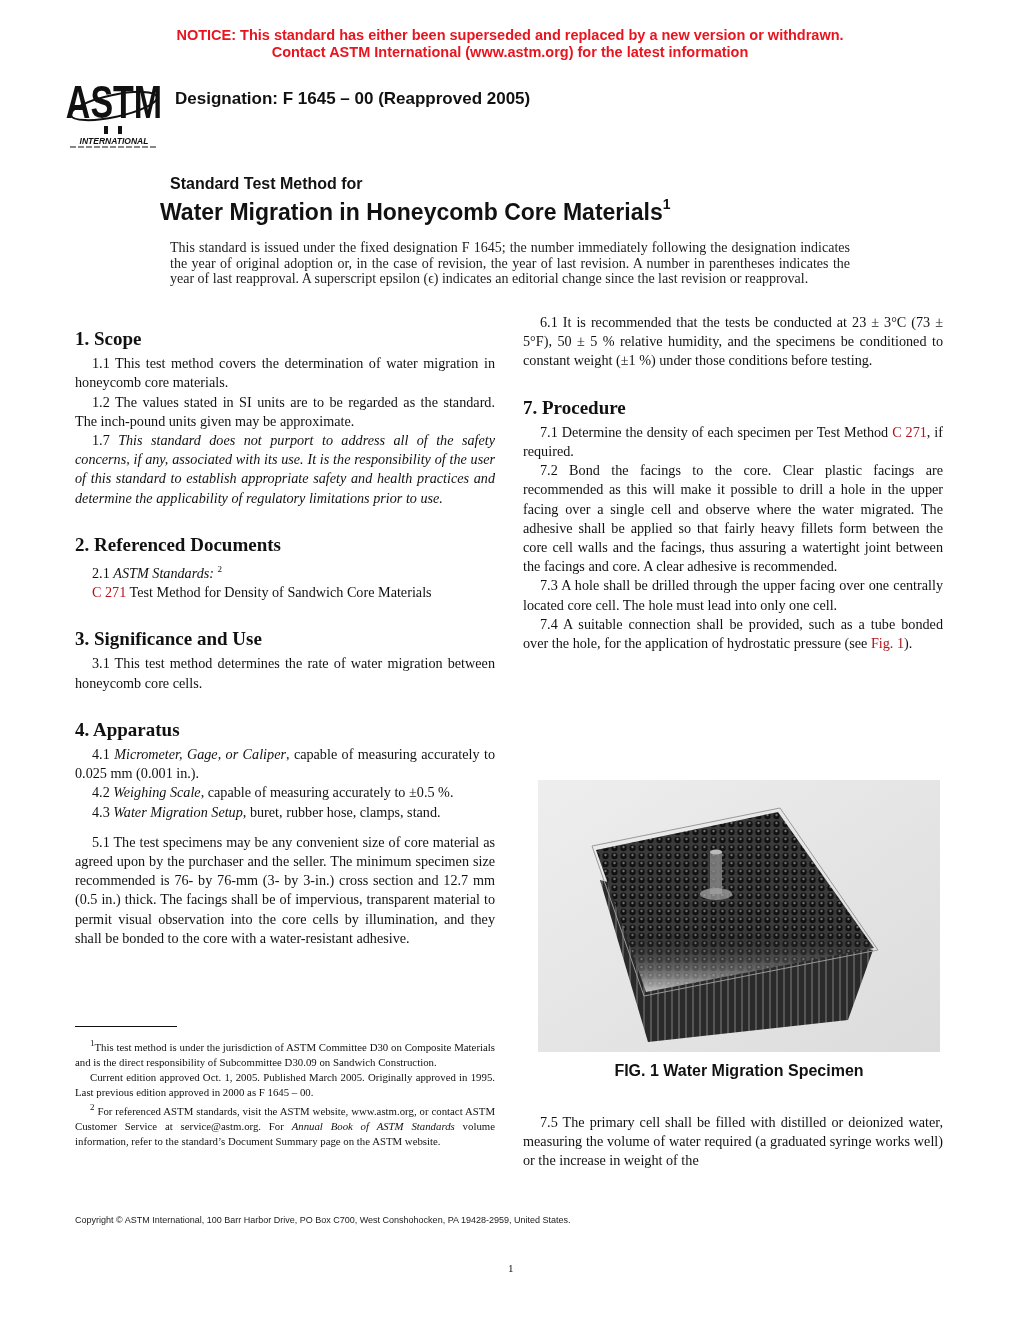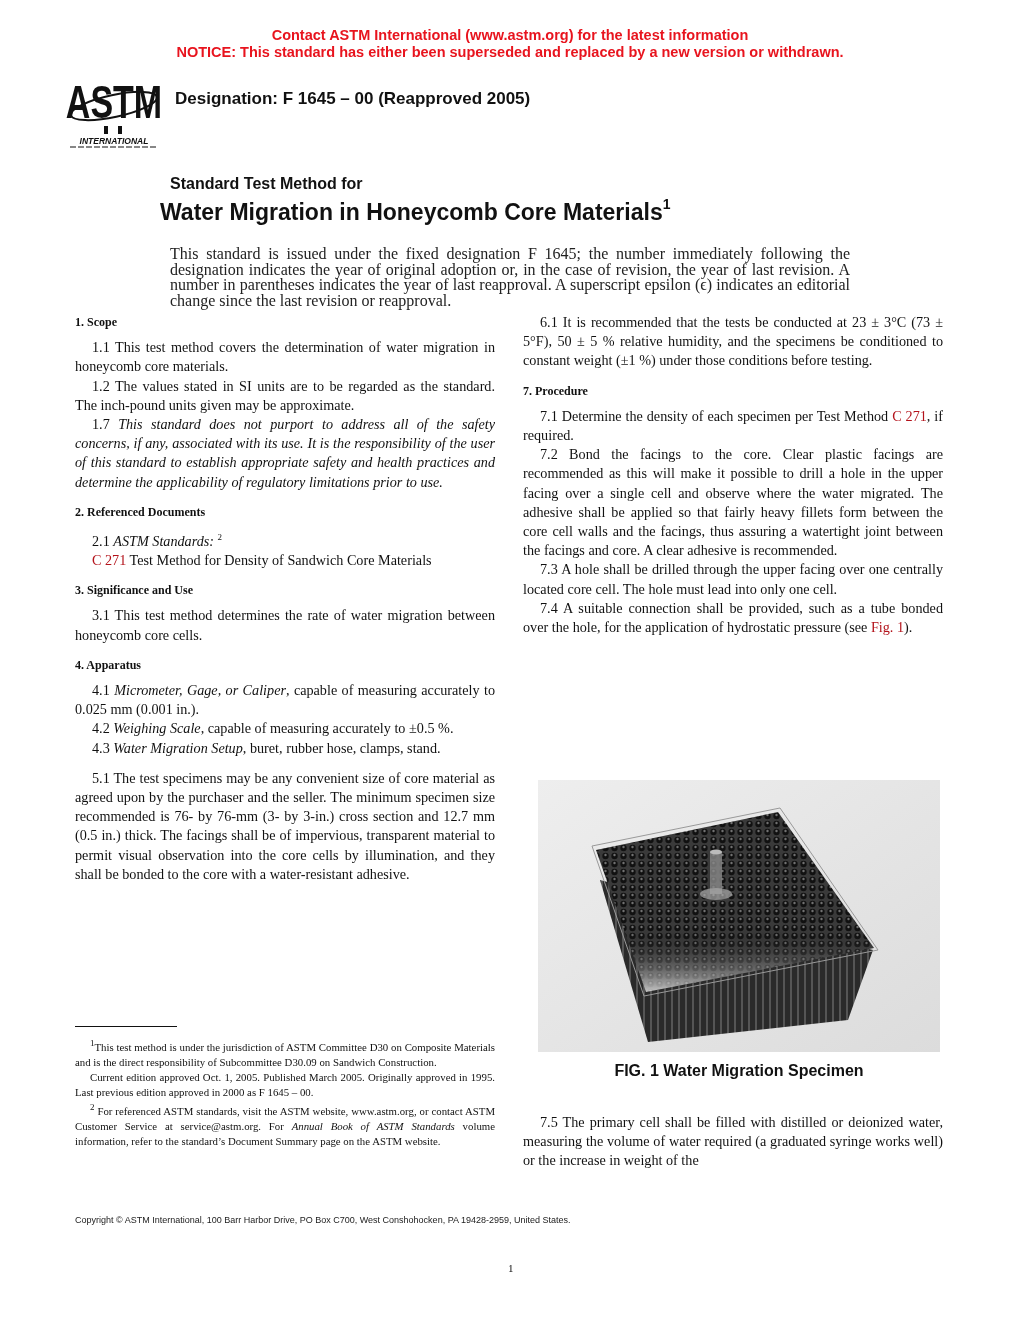--- a/index.html
+++ b/index.html
@@ -10,28 +10,28 @@
   .notice { position: absolute; top: 27px; left: 0; width: 1020px; text-align: center;
             color: #e8141e; font-weight: bold; font-size: 14.5px; line-height: 17px; }
 
   .logo { position: absolute; left: 66px; top: 78px; width: 96px; height: 72px; }
   .designation { position: absolute; left: 175px; top: 89px; font-size: 17px; font-weight: bold; }
 
   .title-1 { position: absolute; left: 170px; top: 175px; font-size: 16px; font-weight: bold; }
   .title-2 { position: absolute; left: 160px; top: 198px; font-size: 23px; font-weight: bold; }
   .title-2 sup { font-size: 14px; position: relative; top: -2px; }
 
-  .issue-note { position: absolute; left: 170px; top: 246px; width: 680px; font-size: 16px; line-height: 15.5px;
+  .issue-note { position: absolute; left: 170px; top: 240px; width: 680px; font-size: 14px; line-height: 15.5px;
                 text-align: justify; color: #222; }
 
   .col { position: absolute; width: 420px; font-size: 14.2px; line-height: 19.2px; text-align: justify; }
   .col-left { left: 75px; top: 313px; }
   .col-right { left: 523px; top: 313px; }
 
-  .sec-h { font-weight: bold; font-size: 12px; margin: 0 0 6px 0; }
+  .sec-h { font-weight: bold; font-size: 19px; margin: 16px 0 6px 0; }
   .sec-h + .p { margin-top: 0; }
   p.p { margin: 0; text-indent: 17px; }
   .gap { height: 11px; }
   .ital { font-style: italic; }
   .red { color: #b3121a; }
   .sup { font-size: 9px; vertical-align: super; }
 
   .ref-line { text-indent: 17px; margin: 0; text-align: left; }
 
   .fn-rule { position: absolute; left: 75px; top: 1026px; width: 102px; border-top: 1px solid #111; }
@@ -43,22 +43,22 @@
 
   .p75 { position: absolute; left: 523px; top: 1113px; width: 420px; font-size: 14.2px; line-height: 19.2px; text-align: justify; }
 
   .copyright { position: absolute; left: 75px; top: 1215px; font-size: 9px; color: #222; }
   .page-num { position: absolute; left: 508px; top: 1262px; font-size: 11px; }
 </style>
 </head>
 <body>
 
 <div class="notice sans">
+  <div>NOTICE: This standard has either been superseded and replaced by a new version or withdrawn.</div>
   <div>Contact ASTM International (www.astm.org) for the latest information</div>
-  <div>NOTICE: This standard has either been superseded and replaced by a new version or withdrawn.</div>
 </div>
 
 <div class="logo">
   <svg width="96" height="72" viewBox="0 0 96 72">
     <ellipse cx="48" cy="28" rx="44" ry="11" fill="none" stroke="#111" stroke-width="2" transform="rotate(-12 48 28)"></ellipse>
     <text x="48" y="42" text-anchor="middle" font-family="Liberation Sans, sans-serif" font-weight="bold" font-size="34" fill="#111" transform="scale(1,1.35) translate(0,-12)">ASTM</text>
     <rect x="38" y="48" width="4" height="8" fill="#111"></rect>
     <rect x="52" y="48" width="4" height="8" fill="#111"></rect>
     <text x="48" y="66" text-anchor="middle" font-family="Liberation Sans, sans-serif" font-style="italic" font-weight="bold" font-size="8.5" fill="#111">INTERNATIONAL</text>
     <line x1="4" y1="69" x2="92" y2="69" stroke="#111" stroke-width="1.2" stroke-dasharray="6,2"></line>

